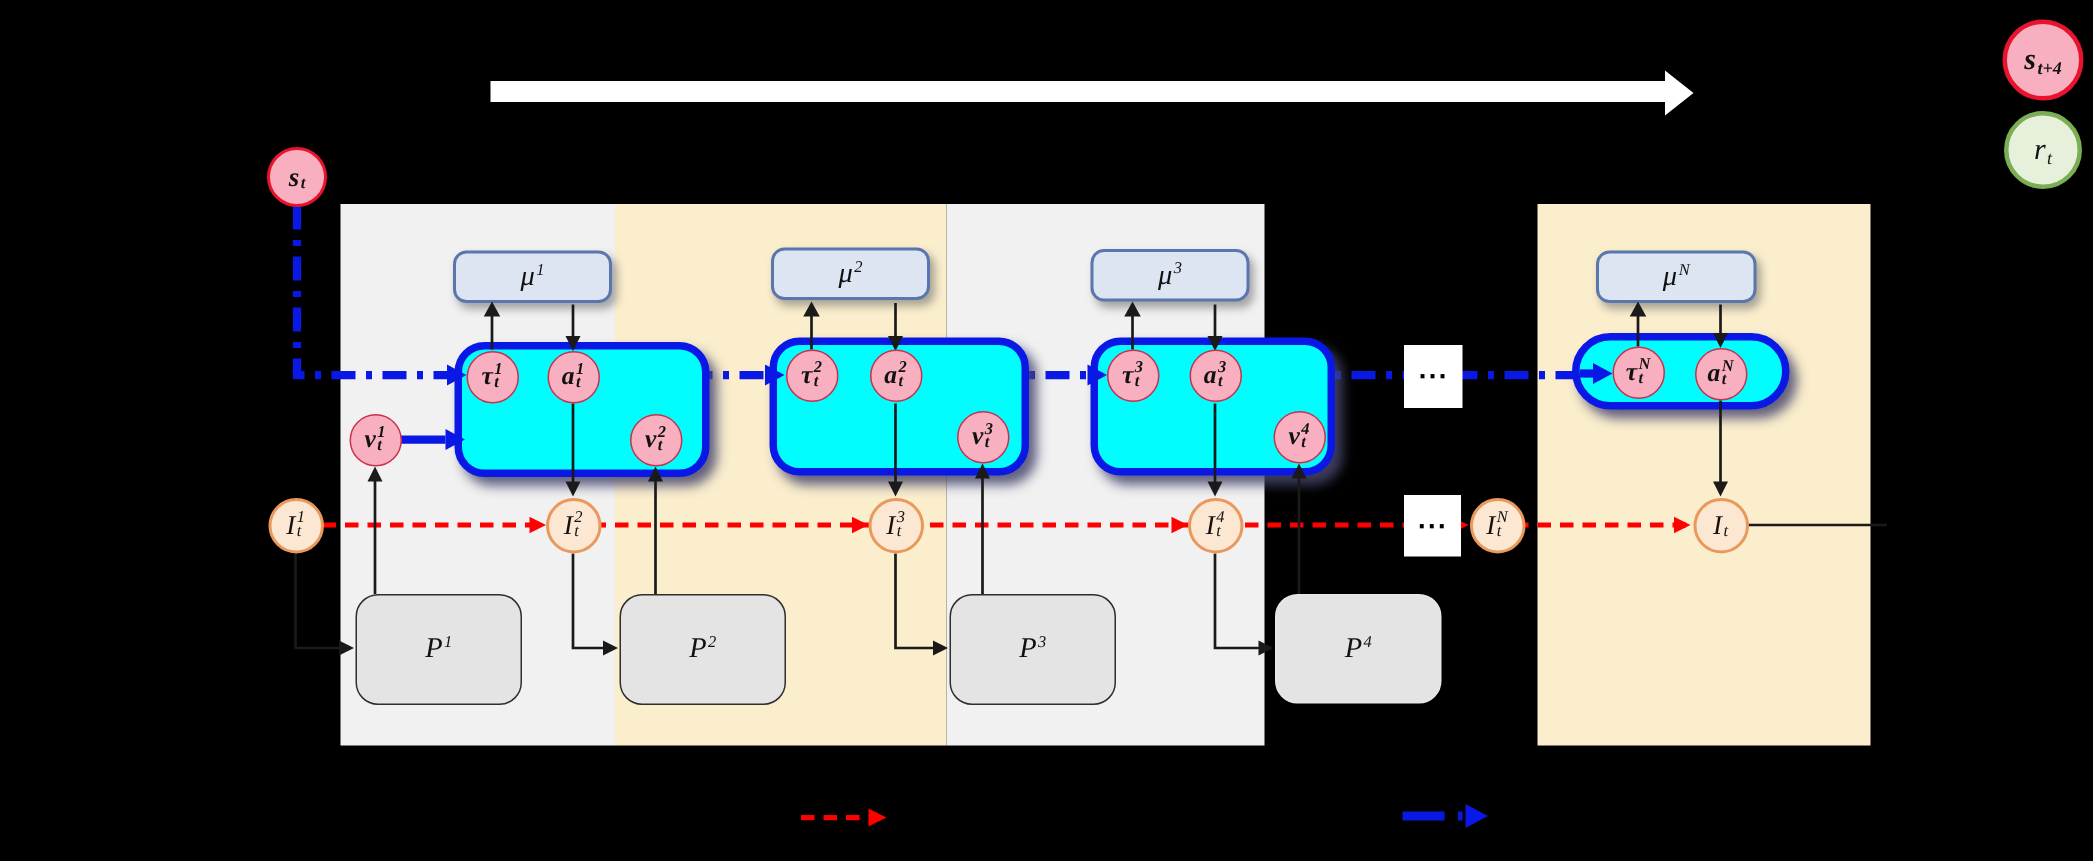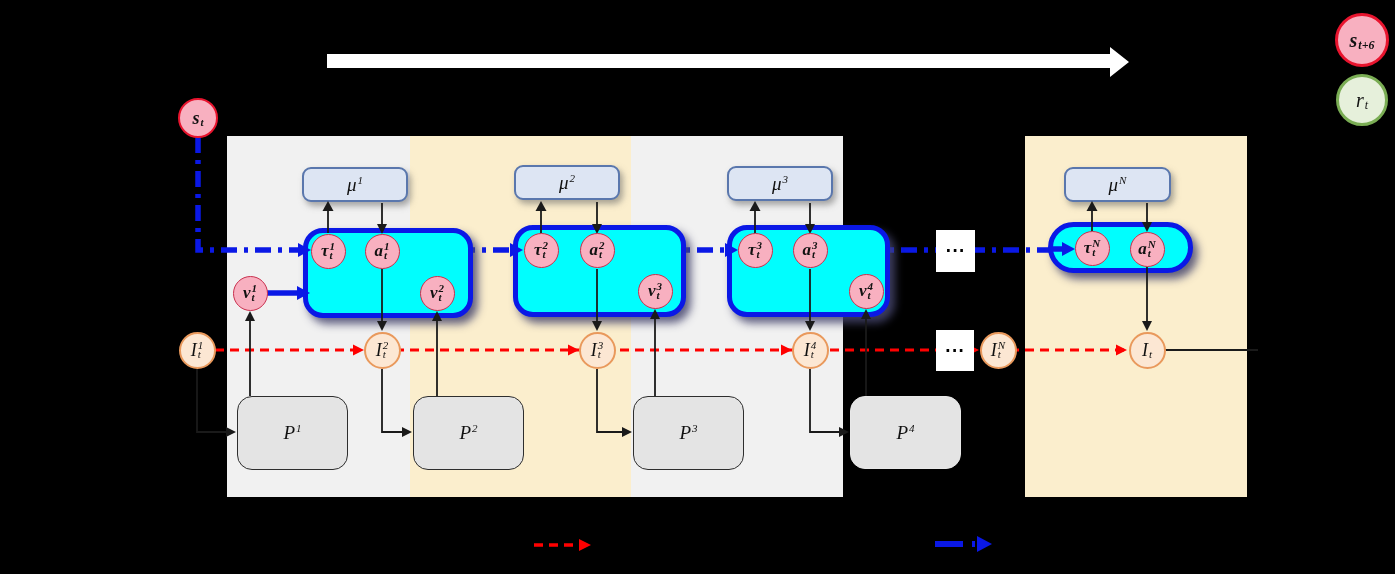--- a/index.html
+++ b/index.html
@@ -335,21 +335,21 @@
     <span>···</span>
   </div>
   <div class="wsq" style="left:936px;top:330px;width:38px;height:41px">
     <span>···</span>
   </div>
 
   <div class="node lgs" style="left:1335px;top:13px">
     <span>s</span>
       <span class="stk" style="font-size:12px;line-height:10px">
         <span class="sp"></span>
-        <span class="sb">t+6</span>
+        <span class="sb">t+4</span>
       </span>
   </div>
   <div class="node lgr" style="left:1336px;top:74px">
     <span>r</span>
       <span class="stk" style="font-size:12px;line-height:10px">
         <span class="sp"></span>
         <span class="sb">t</span>
       </span>
   </div>
 

